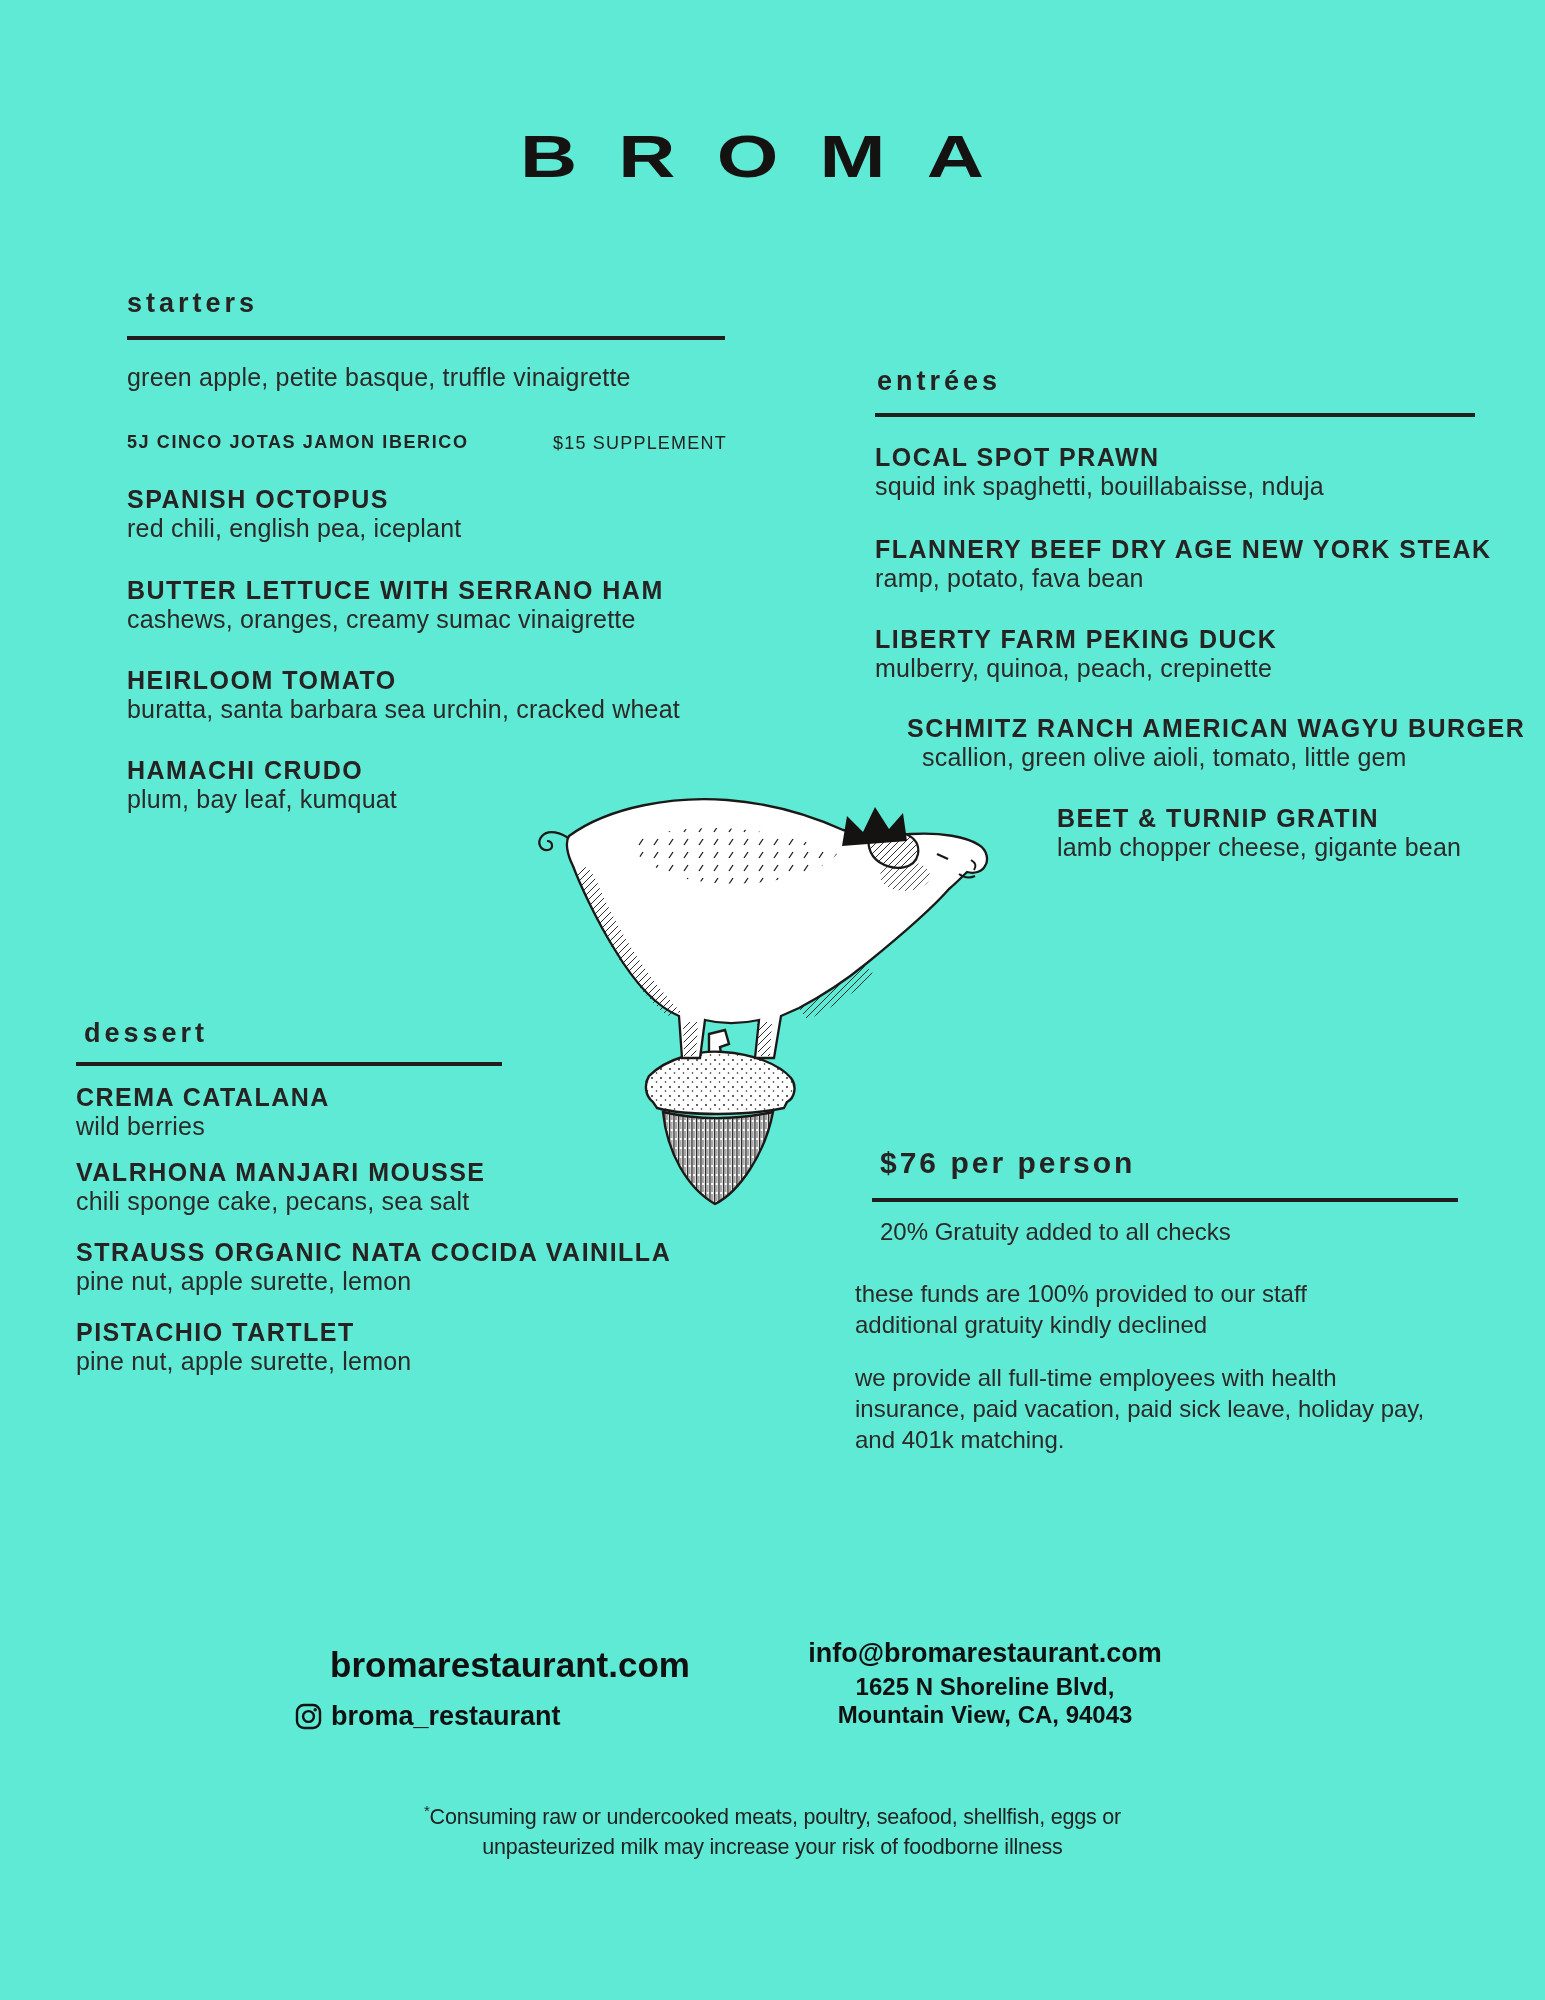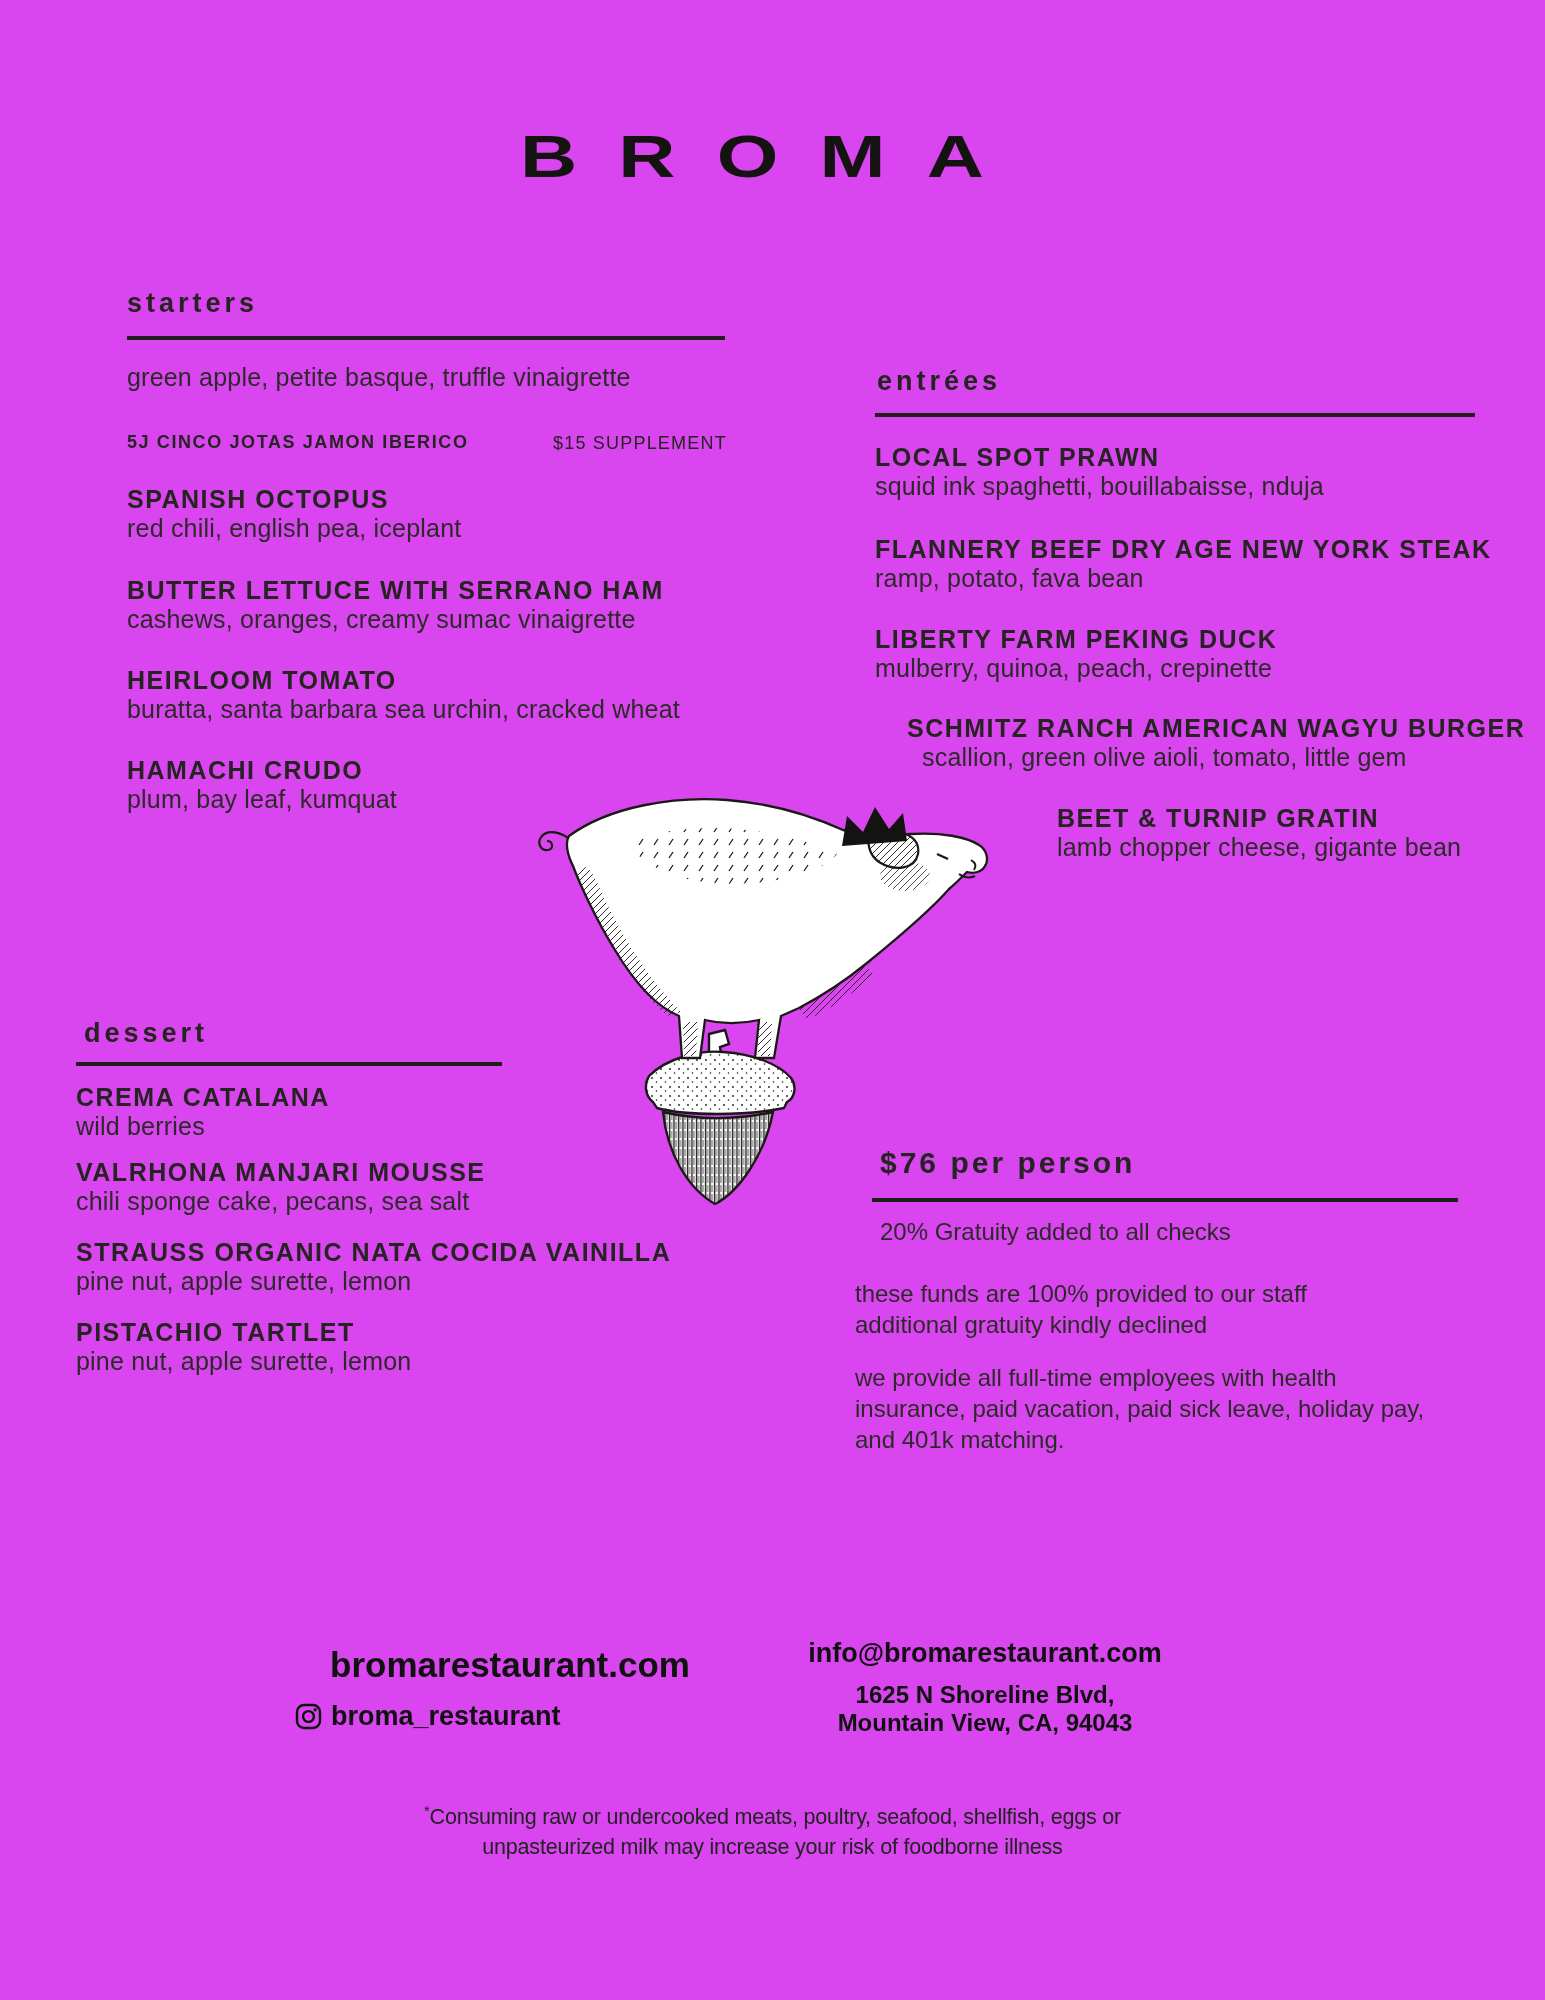--- a/index.html
+++ b/index.html
@@ -1,36 +1,36 @@
 <!DOCTYPE html>
 <html><head>
 <meta charset="utf-8">
 <style>
   html,body{margin:0;padding:0;background:#ffffff;}
-  .page{position:relative;width:1545px;height:2000px;background:#d946ef;overflow:hidden;
+  .page{position:relative;width:1545px;height:2000px;background:#5eead4;overflow:hidden;
         font-family:"Liberation Sans","DejaVu Sans",sans-serif;color:#262322;
         -webkit-font-smoothing:antialiased;}
   .logo{position:absolute;top:122px;left:0;right:0;text-align:center;
         font-size:60px;font-weight:700;letter-spacing:0.52em;color:#151311;
         transform:scaleX(1.32);transform-origin:center;white-space:nowrap;}
   .sec-title{position:absolute;font-size:27px;font-weight:700;letter-spacing:4px;color:#262322;}
   .rule{position:absolute;height:4px;background:#211e1d;}
   .mi{position:absolute;line-height:29px;}
   .item-name{font-size:25px;font-weight:700;letter-spacing:1.5px;color:#262322;white-space:nowrap;}
   .item-desc{font-size:25px;font-weight:400;letter-spacing:0.2px;color:#2c2a28;white-space:nowrap;}
   .small-name{font-size:18px;font-weight:700;letter-spacing:1.6px;color:#262322;white-space:nowrap;}
   .supp{position:absolute;left:426px;top:1px;font-size:18px;font-weight:400;letter-spacing:1.2px;}
   .price-title{position:absolute;font-size:30px;font-weight:700;letter-spacing:3px;}
   .note{position:absolute;font-size:24px;line-height:31px;color:#2c2a28;}
   .foot{position:absolute;text-align:center;font-weight:700;color:#111;}
   .foot .site{font-size:35px;}
   .insta-row{display:flex;align-items:center;justify-content:flex-start;gap:9px;margin-top:16px;}
   .insta-handle{font-size:27px;font-weight:600;}
   .foot .email{font-size:27px;}
-  .foot .addr{font-size:24px;line-height:28px;margin-top:12px;}
+  .foot .addr{font-size:24px;line-height:28px;margin-top:4px;}
   .disclaimer{position:absolute;left:0;right:0;text-align:center;font-size:21.5px;
               line-height:30px;letter-spacing:-0.2px;color:#222;}
   .disclaimer sup{font-size:15px;vertical-align:super;}
   .pig{position:absolute;left:515px;top:770px;}
 </style>
 </head>
 <body>
 
 <div class="page">
 

